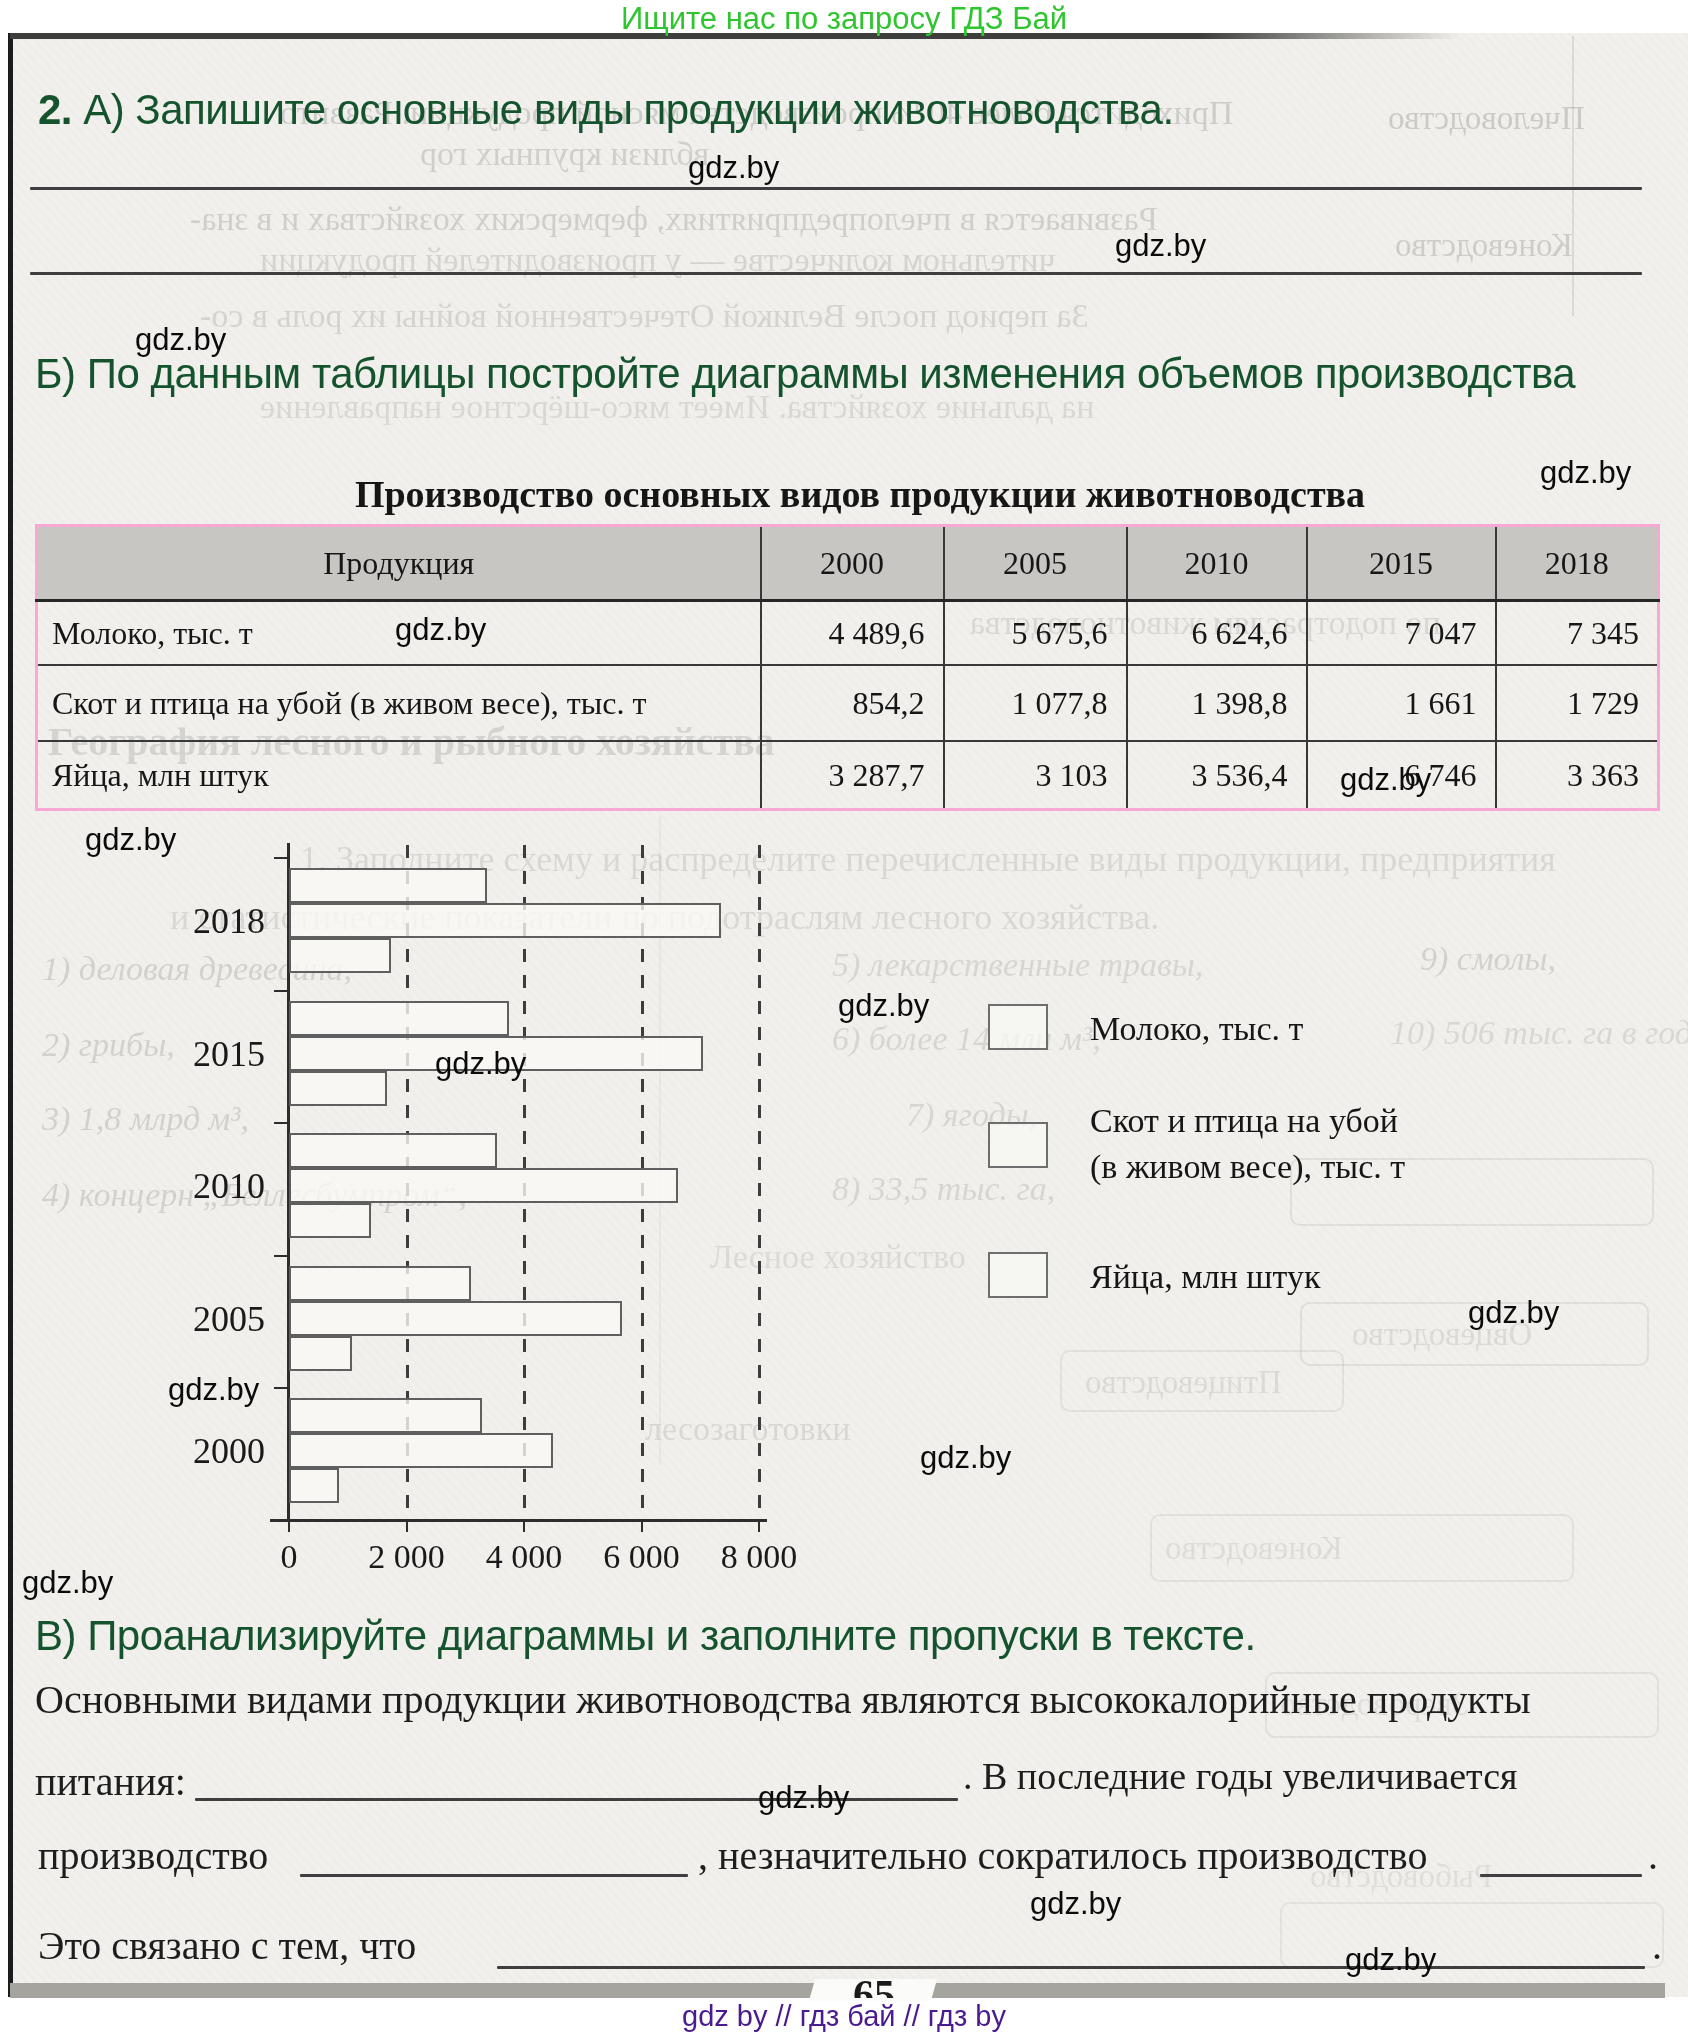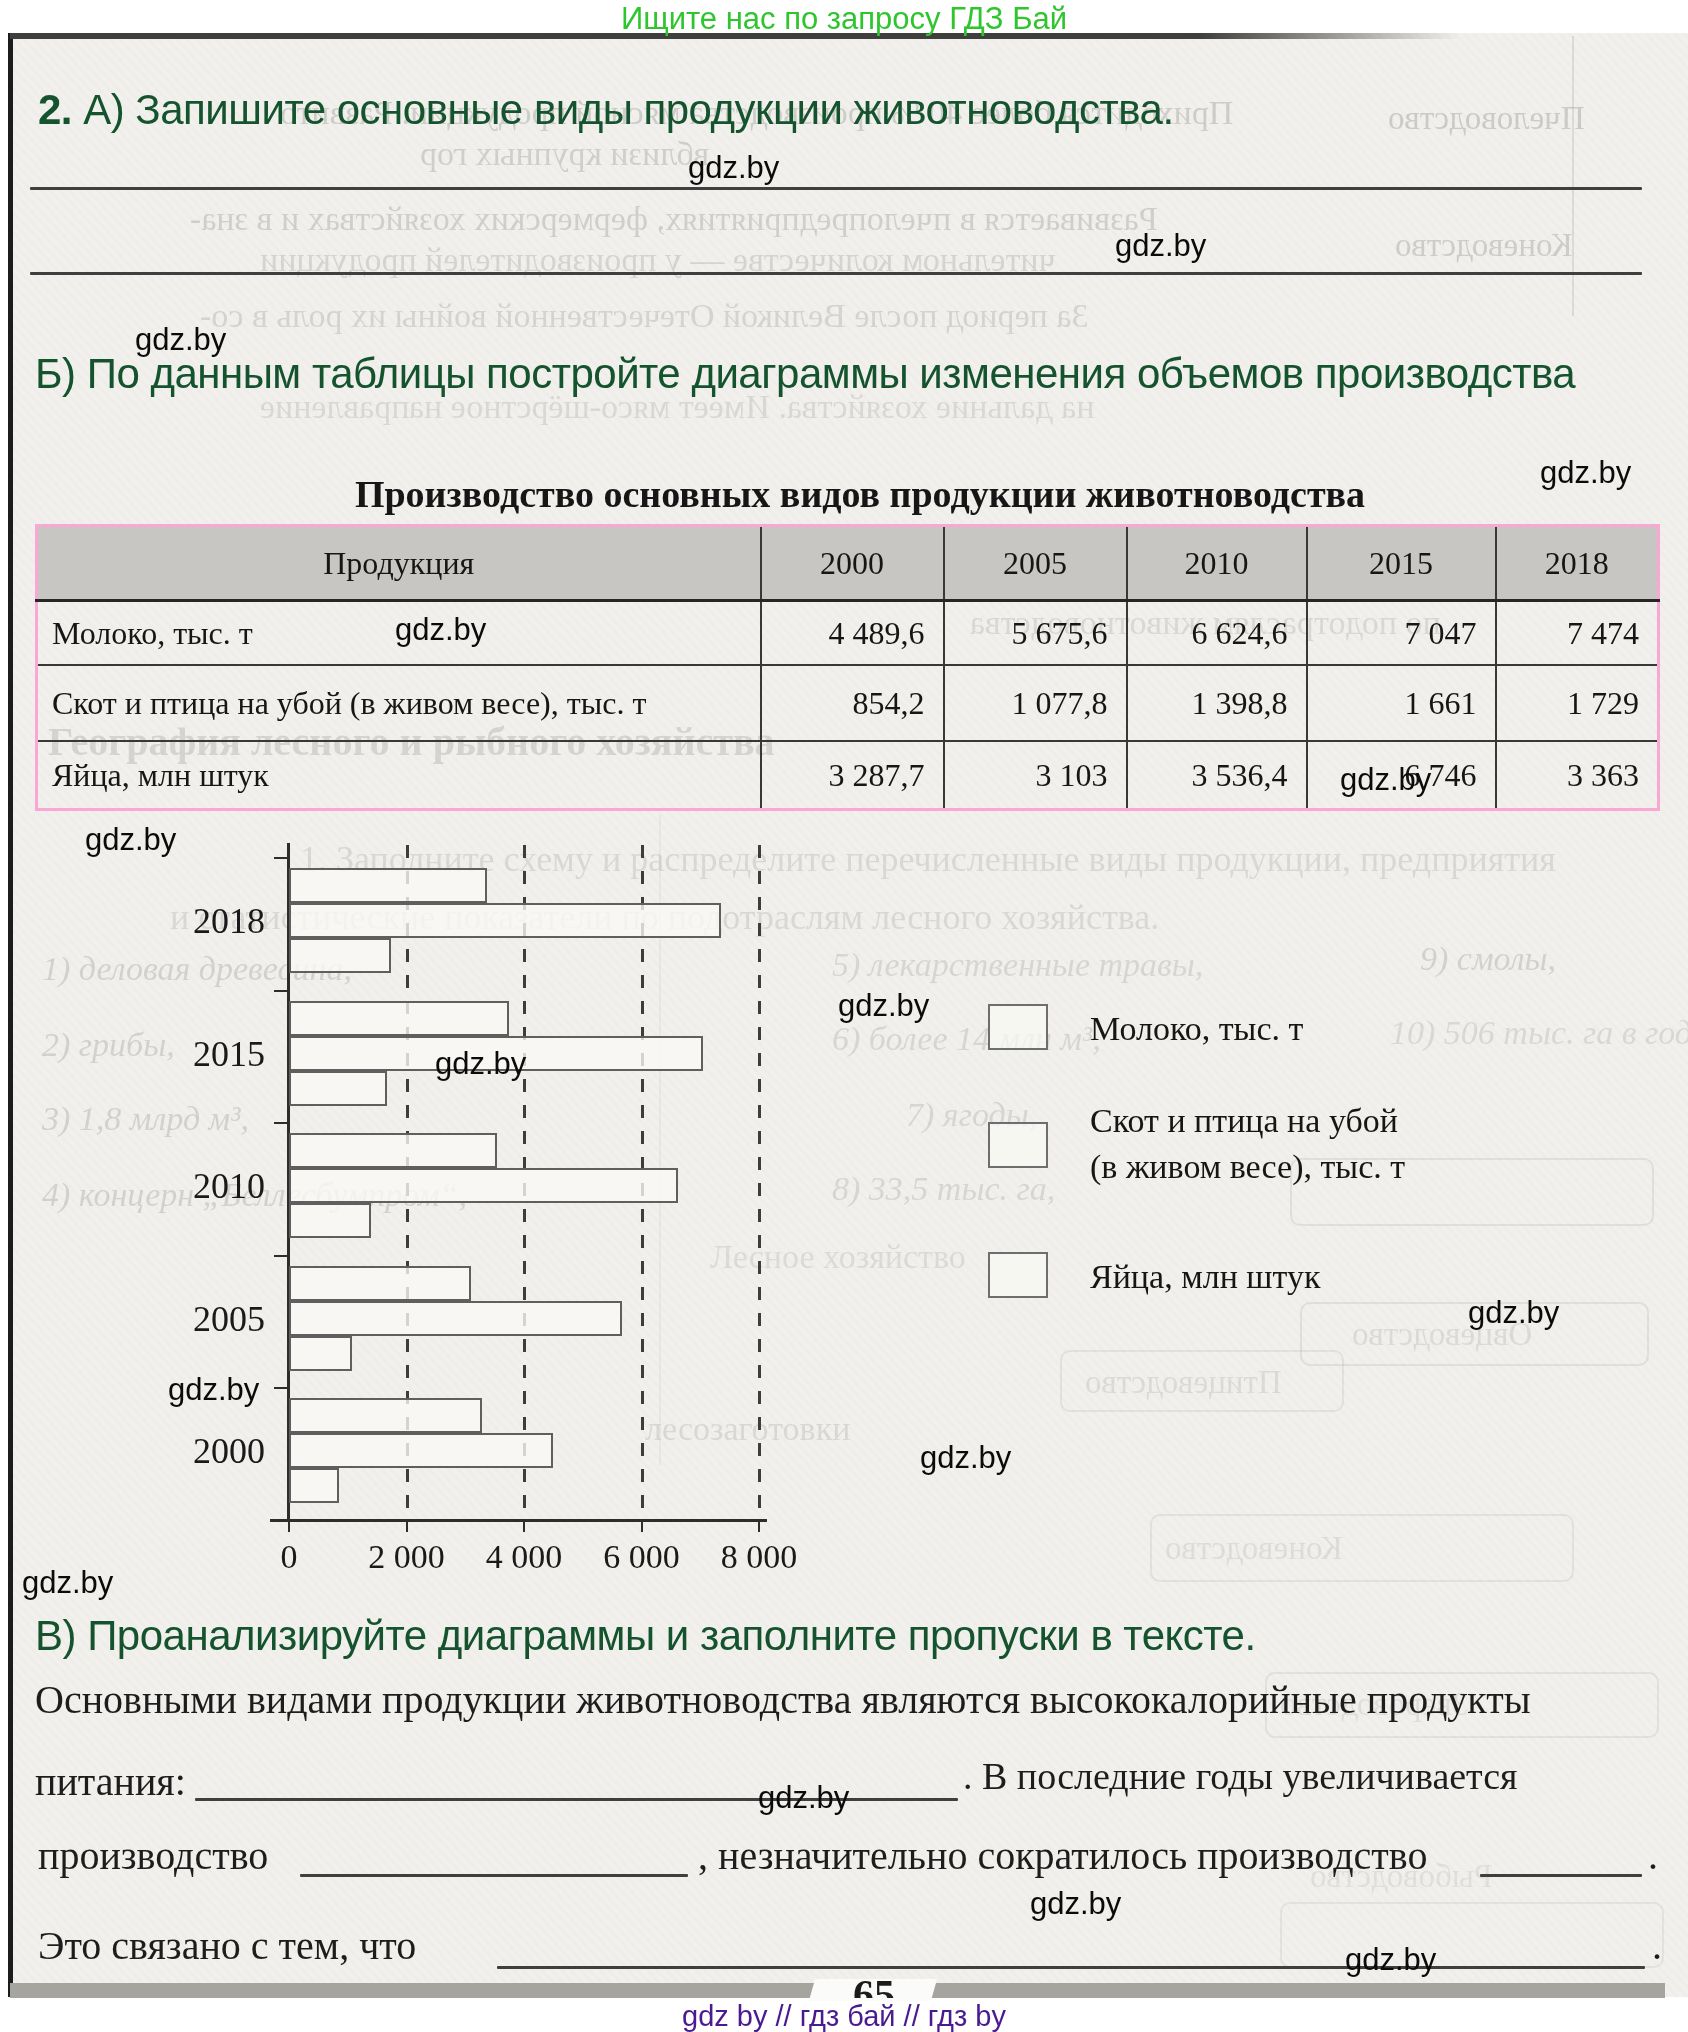--- a/index.html
+++ b/index.html
@@ -96,21 +96,21 @@
           <th>2018</th>
         </tr>
       </thead>
       <tbody>
         <tr class="r1">
           <td class="lbl">Молоко, тыс. т</td>
           <td>4 489,6</td>
           <td>5 675,6</td>
           <td>6 624,6</td>
           <td>7 047</td>
-          <td>7 474</td>
+          <td>7 345</td>
         </tr>
         <tr class="r2">
           <td class="lbl">Скот и птица на убой (в живом весе), тыс. т</td>
           <td>854,2</td>
           <td>1 077,8</td>
           <td>1 398,8</td>
           <td>1 661</td>
           <td>1 729</td>
         </tr>
         <tr class="r3">

